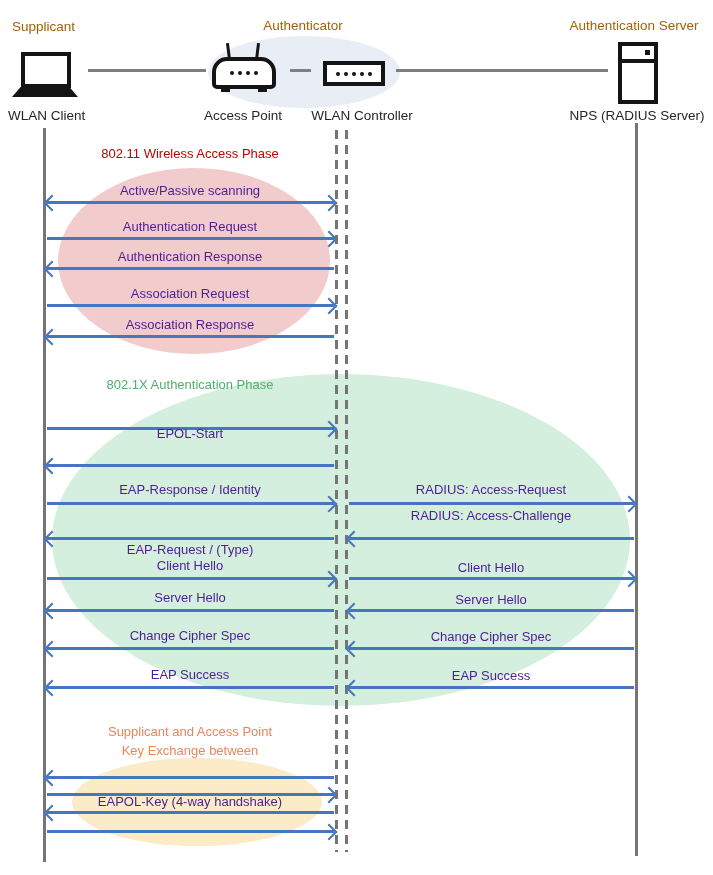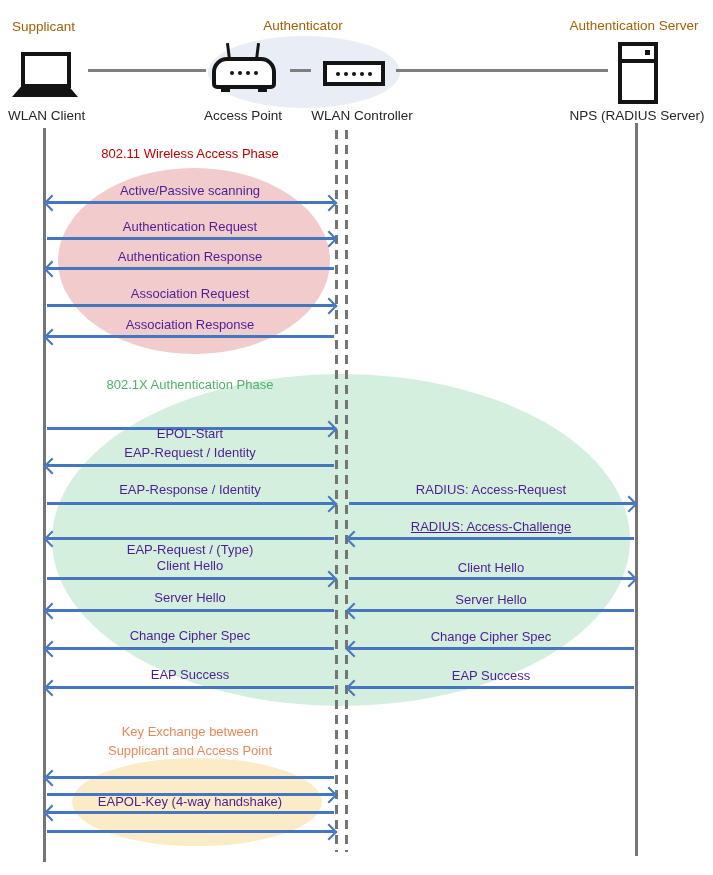--- a/index.html
+++ b/index.html
@@ -115,53 +115,52 @@
   <div class="phase-ellipse ellipse-orange"></div>
 
   <div class="lifeline" style="left:43px;top:128px;height:734px;"></div>
   <div class="lifeline-dashed" style="left:335px;top:130px;height:722px;"></div>
   <div class="lifeline-dashed" style="left:345px;top:130px;height:722px;"></div>
   <div class="lifeline" style="left:635px;top:123px;height:733px;"></div>
 
   <div class="phase-title pt-red" style="top:146px;">802.11 Wireless Access Phase</div>
   <div class="phase-title pt-green" style="top:377px;">802.1X Authentication Phase</div>
   <div class="phase-title pt-orange" style="top:722px;">
+    <div>Supplicant and Access Point</div>
     <div>Key Exchange between</div>
-    <div>Supplicant and Access Point</div>
   </div>
 
   <div class="mlabel seg-left" style="top:183px;">Active/Passive scanning</div>
   <div class="arrow seg-left dir-both" style="top:201px;"></div>
 
   <div class="mlabel seg-left" style="top:219px;">Authentication Request</div>
   <div class="arrow seg-left dir-right" style="top:237px;"></div>
 
   <div class="mlabel seg-left" style="top:249px;">Authentication Response</div>
   <div class="arrow seg-left dir-left" style="top:267px;"></div>
 
   <div class="mlabel seg-left" style="top:286px;">Association Request</div>
   <div class="arrow seg-left dir-right" style="top:304px;"></div>
 
   <div class="mlabel seg-left" style="top:317px;">Association Response</div>
   <div class="arrow seg-left dir-left" style="top:335px;"></div>
 
   <div class="mlabel seg-left" style="top:426px;">EPOL-Start</div>
   <div class="arrow seg-left dir-right" style="top:427px;"></div>
 
-  <div class="mlabel seg-left" style="top:445px;">EAP-Request / Identity</div>
   <div class="arrow seg-left dir-left" style="top:464px;"></div>
 
   <div class="mlabel seg-left" style="top:482px;">EAP-Response / Identity</div>
   <div class="arrow seg-left dir-right" style="top:502px;"></div>
   <div class="mlabel seg-right" style="top:482px;">RADIUS: Access-Request</div>
   <div class="arrow seg-right dir-right" style="top:502px;"></div>
 
   <div class="mlabel seg-left" style="top:542px;">EAP-Request / (Type)</div>
   <div class="arrow seg-left dir-left" style="top:537px;"></div>
-  <div class="mlabel seg-right" style="top:519px;text-decoration:underline;">RADIUS: Access-Challenge</div>
+  <div class="mlabel seg-right" style="top:508px;">RADIUS: Access-Challenge</div>
   <div class="arrow seg-right dir-left" style="top:537px;"></div>
 
   <div class="mlabel seg-left" style="top:558px;">Client Hello</div>
   <div class="arrow seg-left dir-right" style="top:577px;"></div>
   <div class="mlabel seg-right" style="top:560px;">Client Hello</div>
   <div class="arrow seg-right dir-right" style="top:577px;"></div>
 
   <div class="mlabel seg-left" style="top:590px;">Server Hello</div>
   <div class="arrow seg-left dir-left" style="top:609px;"></div>
   <div class="mlabel seg-right" style="top:592px;">Server Hello</div>

